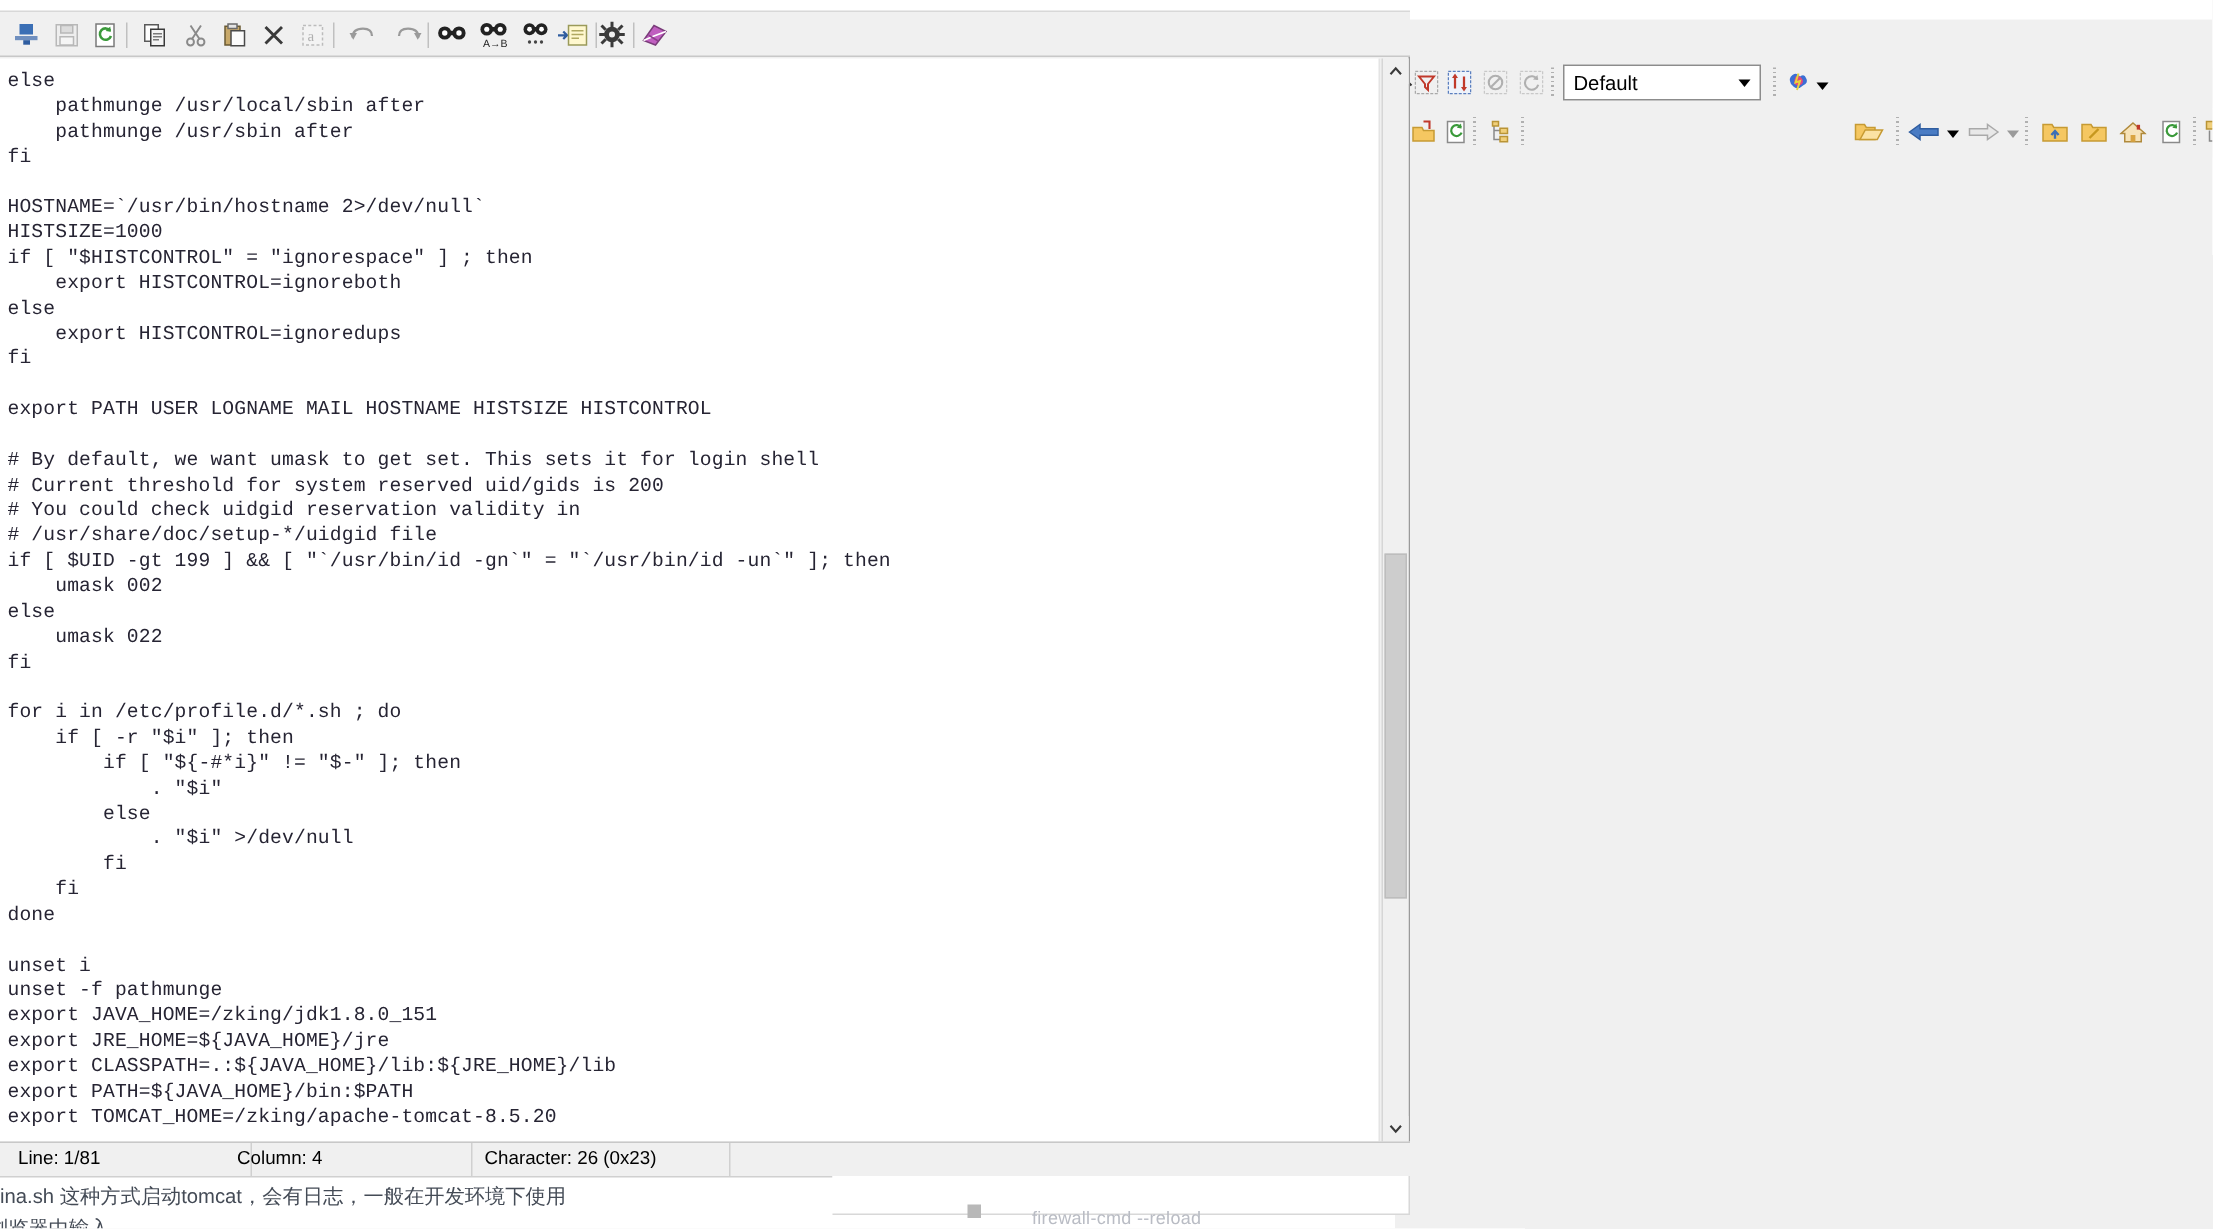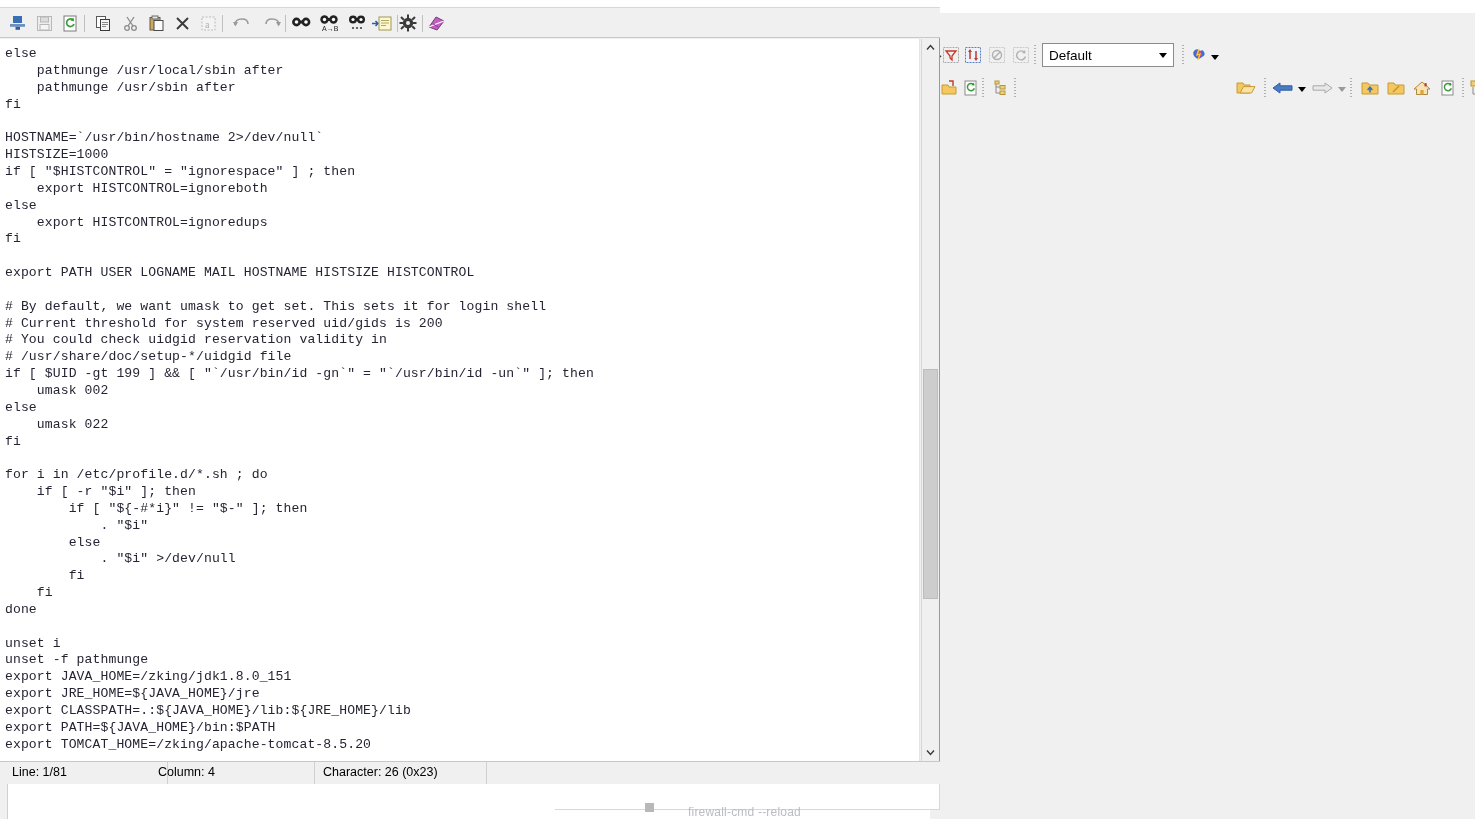--- a/index.html
+++ b/index.html
@@ -446,17 +446,21 @@
     </div>
 
     <div class="ed-status">
       <div class="ed-st-cell" style="left:4px; width:164px;">Line: 1/81</div>
       <div class="ed-st-cell" style="left:150px; width:165px;">Column: 4</div>
       <div class="ed-st-cell" style="left:315px; width:172px;">Character: 26 (0x23)</div>
       <div class="ed-st-cell" style="left:487px; width:453px; border-right:none;"></div>
     </div>
   </div>
 
+  <div class="bottom-note">
+    <span class="cn-text" style="left:0px; top:4px;">ina.sh 这种方式启动tomcat，会有日志，一般在开发环境下使用</span>
+    <span class="cn-text" style="left:-8px; top:25px;">浏览器中输入</span>
+  </div>
   <div class="bn-right-box"></div>
   <div class="bg-faint-text" style="left:688px; top:805px;">firewall-cmd --reload</div>
   <span class="tiny-sq" style="left:645px; top:803px;"></span>
 
 </div>
 
 </body></html>

